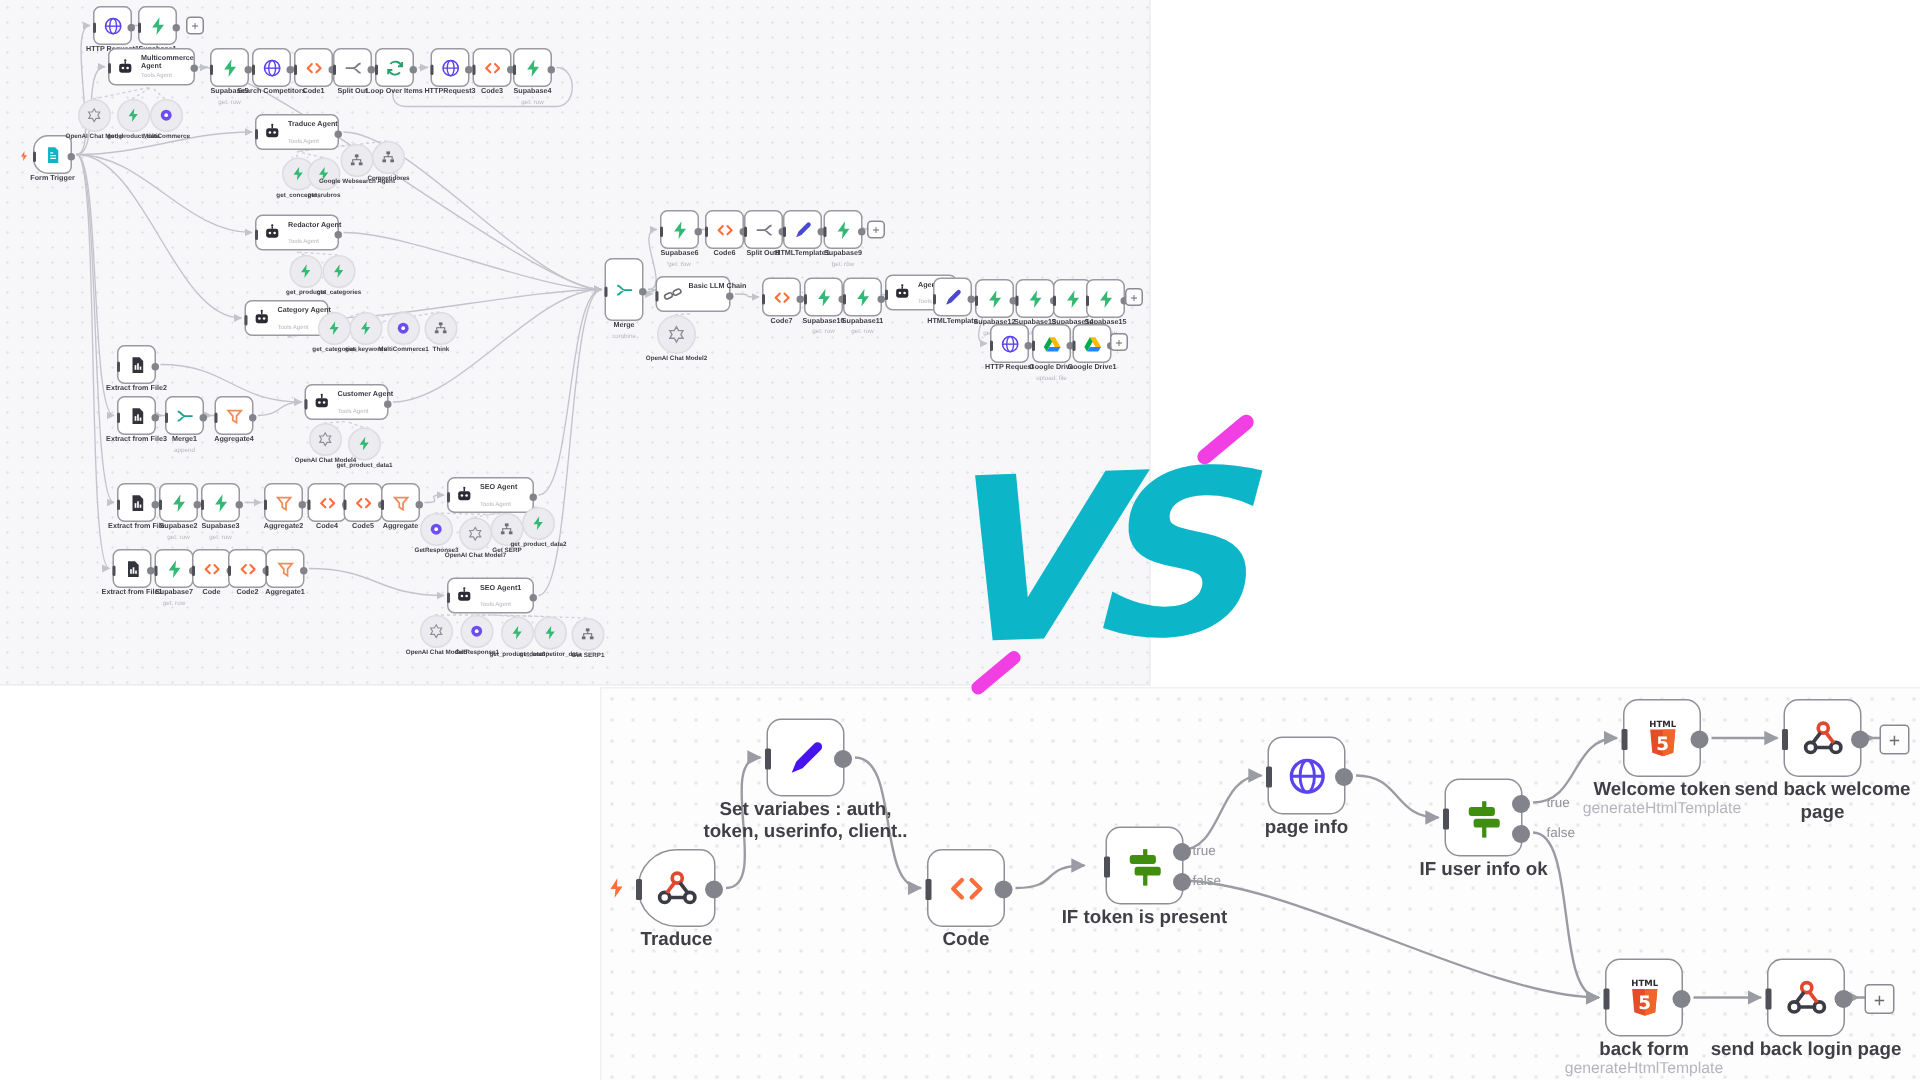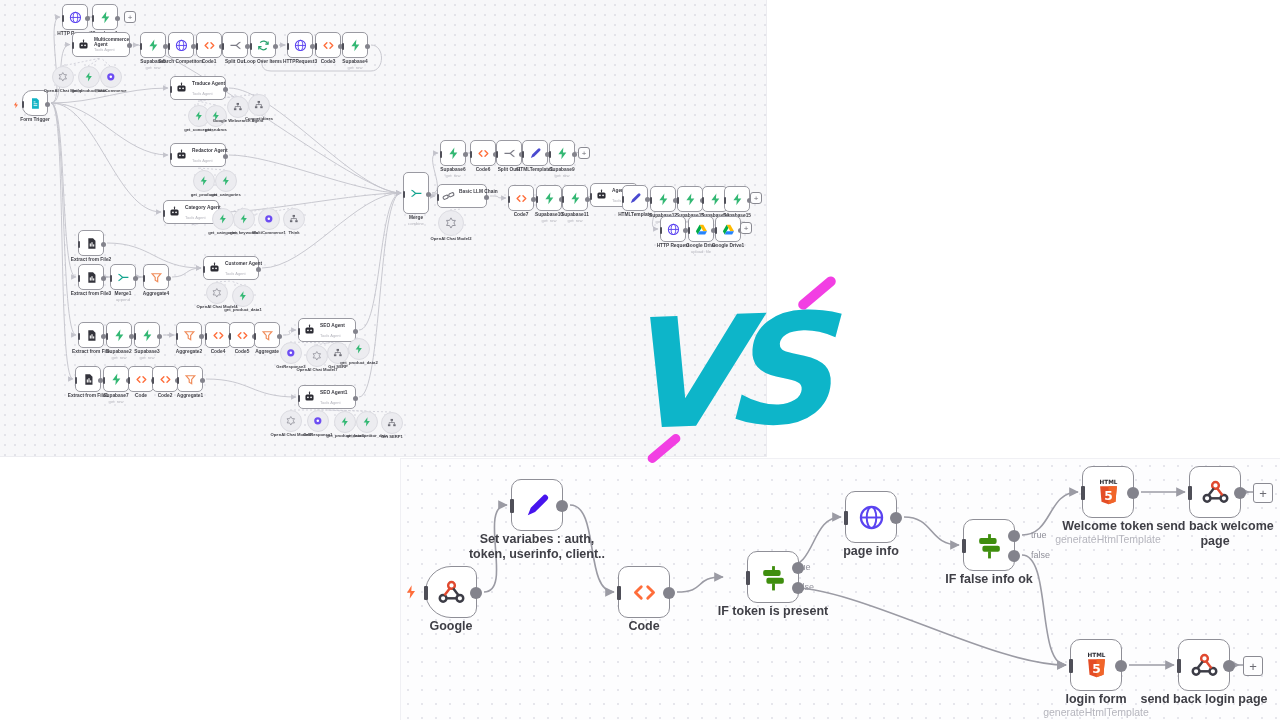--- a/index.html
+++ b/index.html
@@ -868,41 +868,41 @@
   <div class="lay" id="nodes-bottom">
       <div class="node bg trig-bg" style="left: 24px; top: 107px; width: 52px; height: 52px;">
         <svg viewBox="0 0 24 24">
           <circle cx="5.5" cy="16.5" r="2.6" fill="none" stroke="#3c3c46" stroke-width="1.9"></circle>
           <circle cx="18.5" cy="16.5" r="2.6" fill="none" stroke="#3c3c46" stroke-width="1.9"></circle>
           <circle cx="12" cy="6.5" r="2.6" fill="none" stroke="#e0492f" stroke-width="1.9"></circle>
           <path d="M10.6 8.9 L6.6 14.1" stroke="#e0492f" stroke-width="1.9" fill="none"></path>
           <path d="M13.4 8.9 L17.4 14.1" stroke="#3c3c46" stroke-width="1.9" fill="none"></path>
           <path d="M8.1 16.5 H15.9" stroke="#3c3c46" stroke-width="1.9"></path>
         </svg>
-        <div class="nlabel bg-label">Google</div>
+        <div class="nlabel bg-label">Traduce</div>
         <span class="inbar" style="left: -2px; top: 19px; width: 4px; height: 14px;"></span>
         <span class="outdot" style="right: -6px; top: 20px; width: 12px; height: 12px;"></span>
       </div>
       <div class="node bg" style="left: 110px; top: 20px; width: 52px; height: 52px;">
         <svg viewBox="0 0 24 24">
           <path d="M4.5 19.5 L6.8 13.8 L16.2 4.4 A2.3 2.3 0 0 1 19.5 7.7 L10.1 17.1 Z" fill="#4714ee"></path>
         </svg>
         <div class="nlabel bg-label">Set variabes : auth, token, userinfo, client..</div>
         <span class="inbar" style="left: -2px; top: 19px; width: 4px; height: 14px;"></span>
         <span class="outdot" style="right: -6px; top: 20px; width: 12px; height: 12px;"></span>
       </div>
       <div class="node bg" style="left: 217px; top: 107px; width: 52px; height: 52px;">
         <svg viewBox="0 0 24 24">
           <path d="M9.5 7.5 L5 12 L9.5 16.5 M14.5 7.5 L19 12 L14.5 16.5" stroke="#ff6d3a" stroke-width="2.2" fill="none" stroke-linecap="round" stroke-linejoin="round"></path>
         </svg>
         <div class="nlabel bg-label">Code</div>
         <span class="inbar" style="left: -2px; top: 19px; width: 4px; height: 14px;"></span>
         <span class="outdot" style="right: -6px; top: 20px; width: 12px; height: 12px;"></span>
       </div>
-      <div class="node bg" style="left: 346px; top: 92px; width: 52px; height: 52px;">
+      <div class="node bg" style="left: 336px; top: 92px; width: 52px; height: 52px;">
         <svg viewBox="0 0 24 24">
           <rect x="4" y="6.2" width="13.5" height="4.6" rx="1.5" fill="#3f8e0e"></rect>
           <rect x="6.5" y="12.2" width="13.5" height="4.6" rx="1.5" fill="#3f8e0e"></rect>
           <rect x="10.9" y="16.5" width="2.2" height="5.5" fill="#3f8e0e"></rect>
           <rect x="10.9" y="3.2" width="2.2" height="3.4" fill="#3f8e0e"></rect>
         </svg>
         <div class="nlabel bg-label">IF token is present</div>
         <span class="inbar" style="left: -2px; top: 19px; width: 4px; height: 14px;"></span>
         <span class="outdot" style="right: -6px; top: 10px; width: 12px; height: 12px;"></span>
         <span class="outdot" style="right: -6px; top: 30px; width: 12px; height: 12px;"></span>
@@ -917,21 +917,21 @@
         <span class="inbar" style="left: -2px; top: 19px; width: 4px; height: 14px;"></span>
         <span class="outdot" style="right: -6px; top: 20px; width: 12px; height: 12px;"></span>
       </div>
       <div class="node bg" style="left: 562px; top: 60px; width: 52px; height: 52px;">
         <svg viewBox="0 0 24 24">
           <rect x="4" y="6.2" width="13.5" height="4.6" rx="1.5" fill="#3f8e0e"></rect>
           <rect x="6.5" y="12.2" width="13.5" height="4.6" rx="1.5" fill="#3f8e0e"></rect>
           <rect x="10.9" y="16.5" width="2.2" height="5.5" fill="#3f8e0e"></rect>
           <rect x="10.9" y="3.2" width="2.2" height="3.4" fill="#3f8e0e"></rect>
         </svg>
-        <div class="nlabel bg-label">IF false info ok</div>
+        <div class="nlabel bg-label">IF user info ok</div>
         <span class="inbar" style="left: -2px; top: 19px; width: 4px; height: 14px;"></span>
         <span class="outdot" style="right: -6px; top: 10px; width: 12px; height: 12px;"></span>
         <span class="outdot" style="right: -6px; top: 30px; width: 12px; height: 12px;"></span>
       </div>
       <div class="node bg" style="left: 681px; top: 7px; width: 52px; height: 52px;">
         <svg viewBox="0 0 24 24">
           <text x="12" y="5.8" font-size="4.4" text-anchor="middle" fill="#2b2b33" font-weight="bold" font-family="DejaVu Sans">HTML</text>
           <path d="M5.5 7.2 H18.5 L17.4 19.2 L12 21 L6.6 19.2 Z" fill="#e44d26"></path>
           <path d="M12 7.2 H18.5 L17.4 19.2 L12 21 Z" fill="#f16529"></path>
           <text x="12" y="17.6" font-size="9.5" text-anchor="middle" fill="#ffffff" font-weight="bold" font-family="DejaVu Sans">5</text>
@@ -955,21 +955,21 @@
         <span class="outdot" style="right: -6px; top: 20px; width: 12px; height: 12px;"></span>
       </div>
       <div class="plus" style="position: absolute; left: 852px; top: 24px; width: 18px; height: 18px; font-size: 13px;">+</div>
       <div class="node bg" style="left: 669px; top: 180px; width: 52px; height: 52px;">
         <svg viewBox="0 0 24 24">
           <text x="12" y="5.8" font-size="4.4" text-anchor="middle" fill="#2b2b33" font-weight="bold" font-family="DejaVu Sans">HTML</text>
           <path d="M5.5 7.2 H18.5 L17.4 19.2 L12 21 L6.6 19.2 Z" fill="#e44d26"></path>
           <path d="M12 7.2 H18.5 L17.4 19.2 L12 21 Z" fill="#f16529"></path>
           <text x="12" y="17.6" font-size="9.5" text-anchor="middle" fill="#ffffff" font-weight="bold" font-family="DejaVu Sans">5</text>
         </svg>
-        <div class="nlabel bg-label">login form</div>
+        <div class="nlabel bg-label">back form</div>
         <div class="nsub bg-sub" style="top: calc(100% + 17px);">generateHtmlTemplate</div>
         <span class="inbar" style="left: -2px; top: 19px; width: 4px; height: 14px;"></span>
         <span class="outdot" style="right: -6px; top: 20px; width: 12px; height: 12px;"></span>
       </div>
       <div class="node bg" style="left: 777px; top: 180px; width: 52px; height: 52px;">
         <svg viewBox="0 0 24 24">
           <circle cx="5.5" cy="16.5" r="2.6" fill="none" stroke="#3c3c46" stroke-width="1.9"></circle>
           <circle cx="18.5" cy="16.5" r="2.6" fill="none" stroke="#3c3c46" stroke-width="1.9"></circle>
           <circle cx="12" cy="6.5" r="2.6" fill="none" stroke="#e0492f" stroke-width="1.9"></circle>
           <path d="M10.6 8.9 L6.6 14.1" stroke="#3c3c46" stroke-width="1.9" fill="none"></path>

